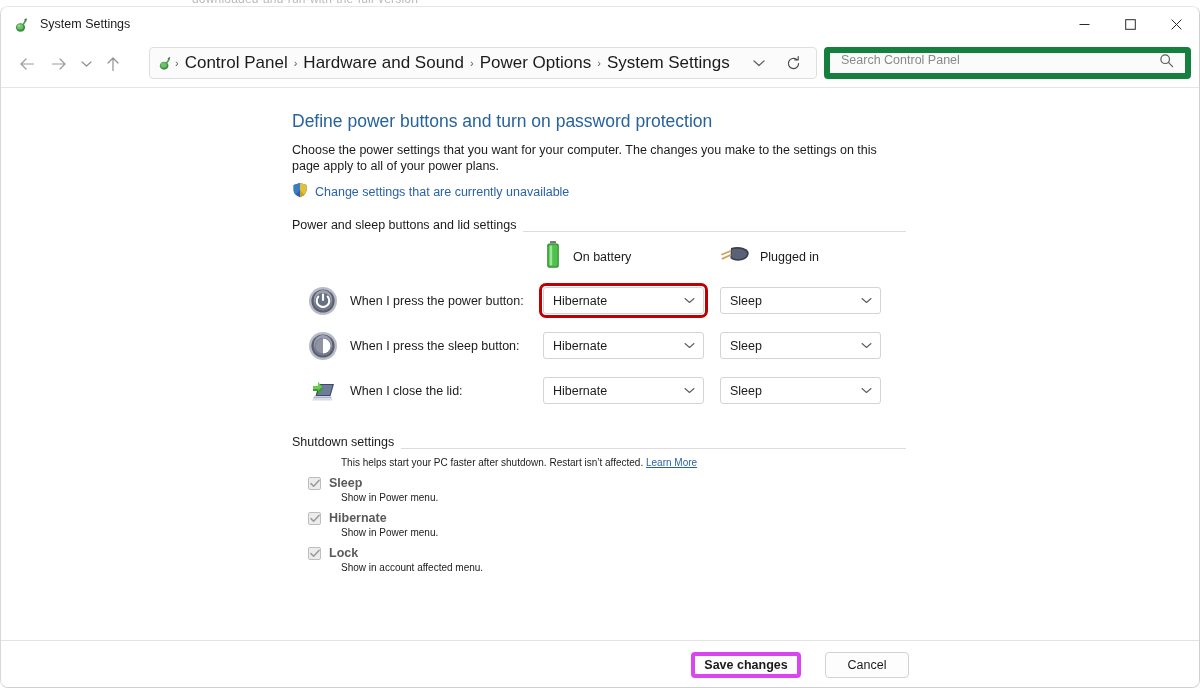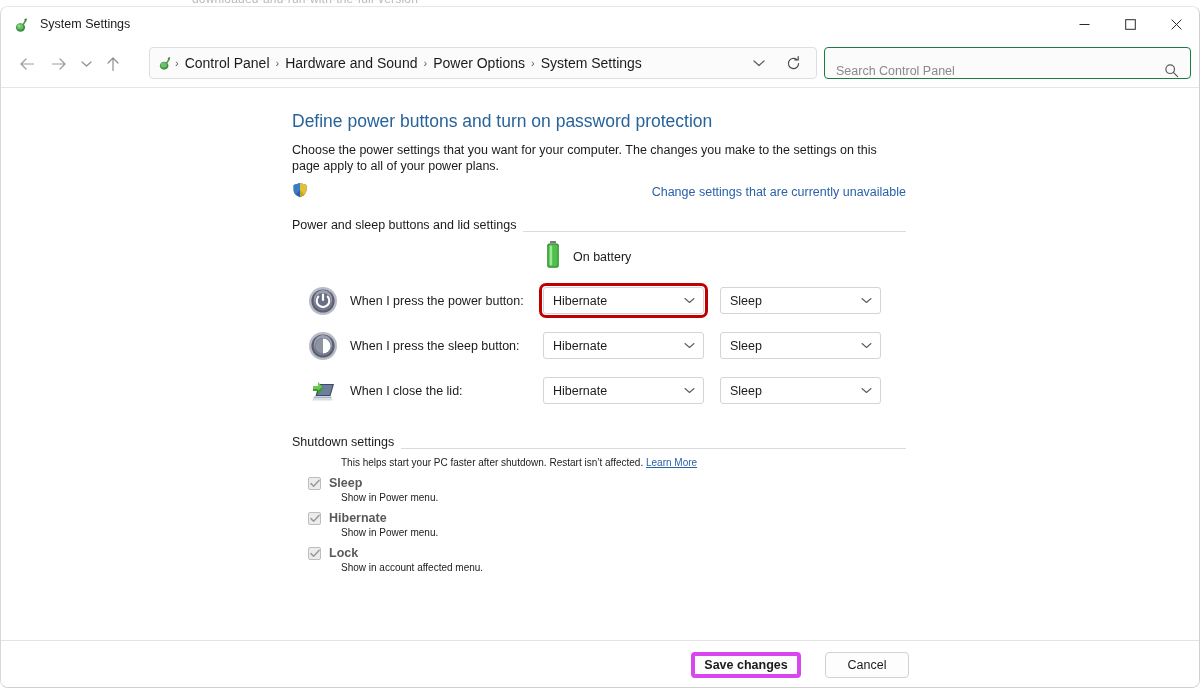--- a/index.html
+++ b/index.html
@@ -113,21 +113,21 @@
     height: 32px;
     border: 1px solid #dedede;
     background: #fbfbfb;
     border-radius: 4px;
     display: flex;
     align-items: center;
     box-sizing: border-box;
   }
   #addressbar .crumb-icon { margin-left: 8px; width: 16px; height: 16px; }
   .crumb {
-    font-size: 14px;
+    font-size: 17px;
     color: #1b1b1b;
     padding: 3px 5px;
     border-radius: 3px;
     white-space: nowrap;
   }
   .crumb-sep {
     color: #5a5a5a;
     font-size: 11px;
     padding: 0 1px;
     user-select: none;
@@ -152,25 +152,25 @@
     justify-content: center;
     border-radius: 3px;
   }
 
   #searchbox {
     position: absolute;
     left: 823px;
     top: 6px;
     width: 367px;
     height: 32px;
-    border: 1px solid #15803d;
+    border: 6px solid #15803d;
     background: #fbfbfb;
     border-radius: 4px;
     display: flex;
-    align-items: flex-end;
+    align-items: flex-start;
     box-sizing: border-box;
   }
   #searchbox .ph {
     margin-left: 11px;
     font-size: 12.5px;
     color: #8a8a8a;
   }
   #search-icon {
     position: absolute;
     right: 11px;
@@ -211,21 +211,20 @@
     font-size: 12.5px;
     color: #1b1b1b;
     line-height: 16px;
     width: 598px;
     margin: 0 0 8px 0;
   }
   #uac-link-row {
     display: flex;
     align-items: center;
     margin: 0 0 16px 0;
-    justify-content: space-between;
   }
   #uac-link-row .link-text {
     font-size: 12.5px;
     color: #2a62a8;
     margin-left: 7px;
   }
 
   
   .group-header {
     display: flex;
@@ -519,20 +518,31 @@
           <span>
             <svg width="20" height="30" viewBox="0 0 20 30">
               <rect x="7" y="1" width="6" height="2.6" rx="0.6" fill="#7a7a7a"></rect>
               <rect x="4.2" y="3.4" width="11.6" height="24.4" rx="2.2" fill="#2f8c2f"></rect>
               <rect x="5.4" y="4.6" width="9.2" height="22" rx="1.6" fill="#4fc04a"></rect>
               <rect x="6.6" y="5.6" width="2.6" height="19.8" rx="1.2" fill="#9ee599"></rect>
             </svg>
           </span>
           <span class="ch-label">On battery</span>
         </div>
+        <div class="colhead">
+          <span>
+            <svg width="30" height="22" viewBox="0 0 30 22">
+              <path d="M11 4 C17 2 25 3 28 7 C29.5 9.2 28.5 13 25 15 C20 17.8 13 17 10.4 14 Z" fill="#3a3f50"></path>
+              <path d="M12 5.5 C17 4 24 5 26.6 8.2 C27.6 9.6 27 12 24.4 13.6 C20 16 14 15.3 11.6 13 Z" fill="#5b6276"></path>
+              <path d="M10.5 7 L2 10.5" stroke="#c9a35d" stroke-width="1.8" stroke-linecap="round"></path>
+              <path d="M10.5 11 L2.6 14.6" stroke="#c9a35d" stroke-width="1.8" stroke-linecap="round"></path>
+            </svg>
+          </span>
+          <span class="ch-label">Plugged in</span>
+        </div>
       </div>
 
       <div class="setting-row">
         <span class="row-icon">
           <svg width="30" height="30" viewBox="0 0 30 30">
             <circle cx="15" cy="15" r="14" fill="#b9bcc6"></circle>
             <circle cx="15" cy="15" r="11.6" fill="#5b6070"></circle>
             <circle cx="15" cy="15" r="9.6" fill="#787e90"></circle>
             <circle cx="15" cy="13" r="9" fill="#9aa0b0"></circle>
             <circle cx="15" cy="15" r="8" fill="#6a7083"></circle>

